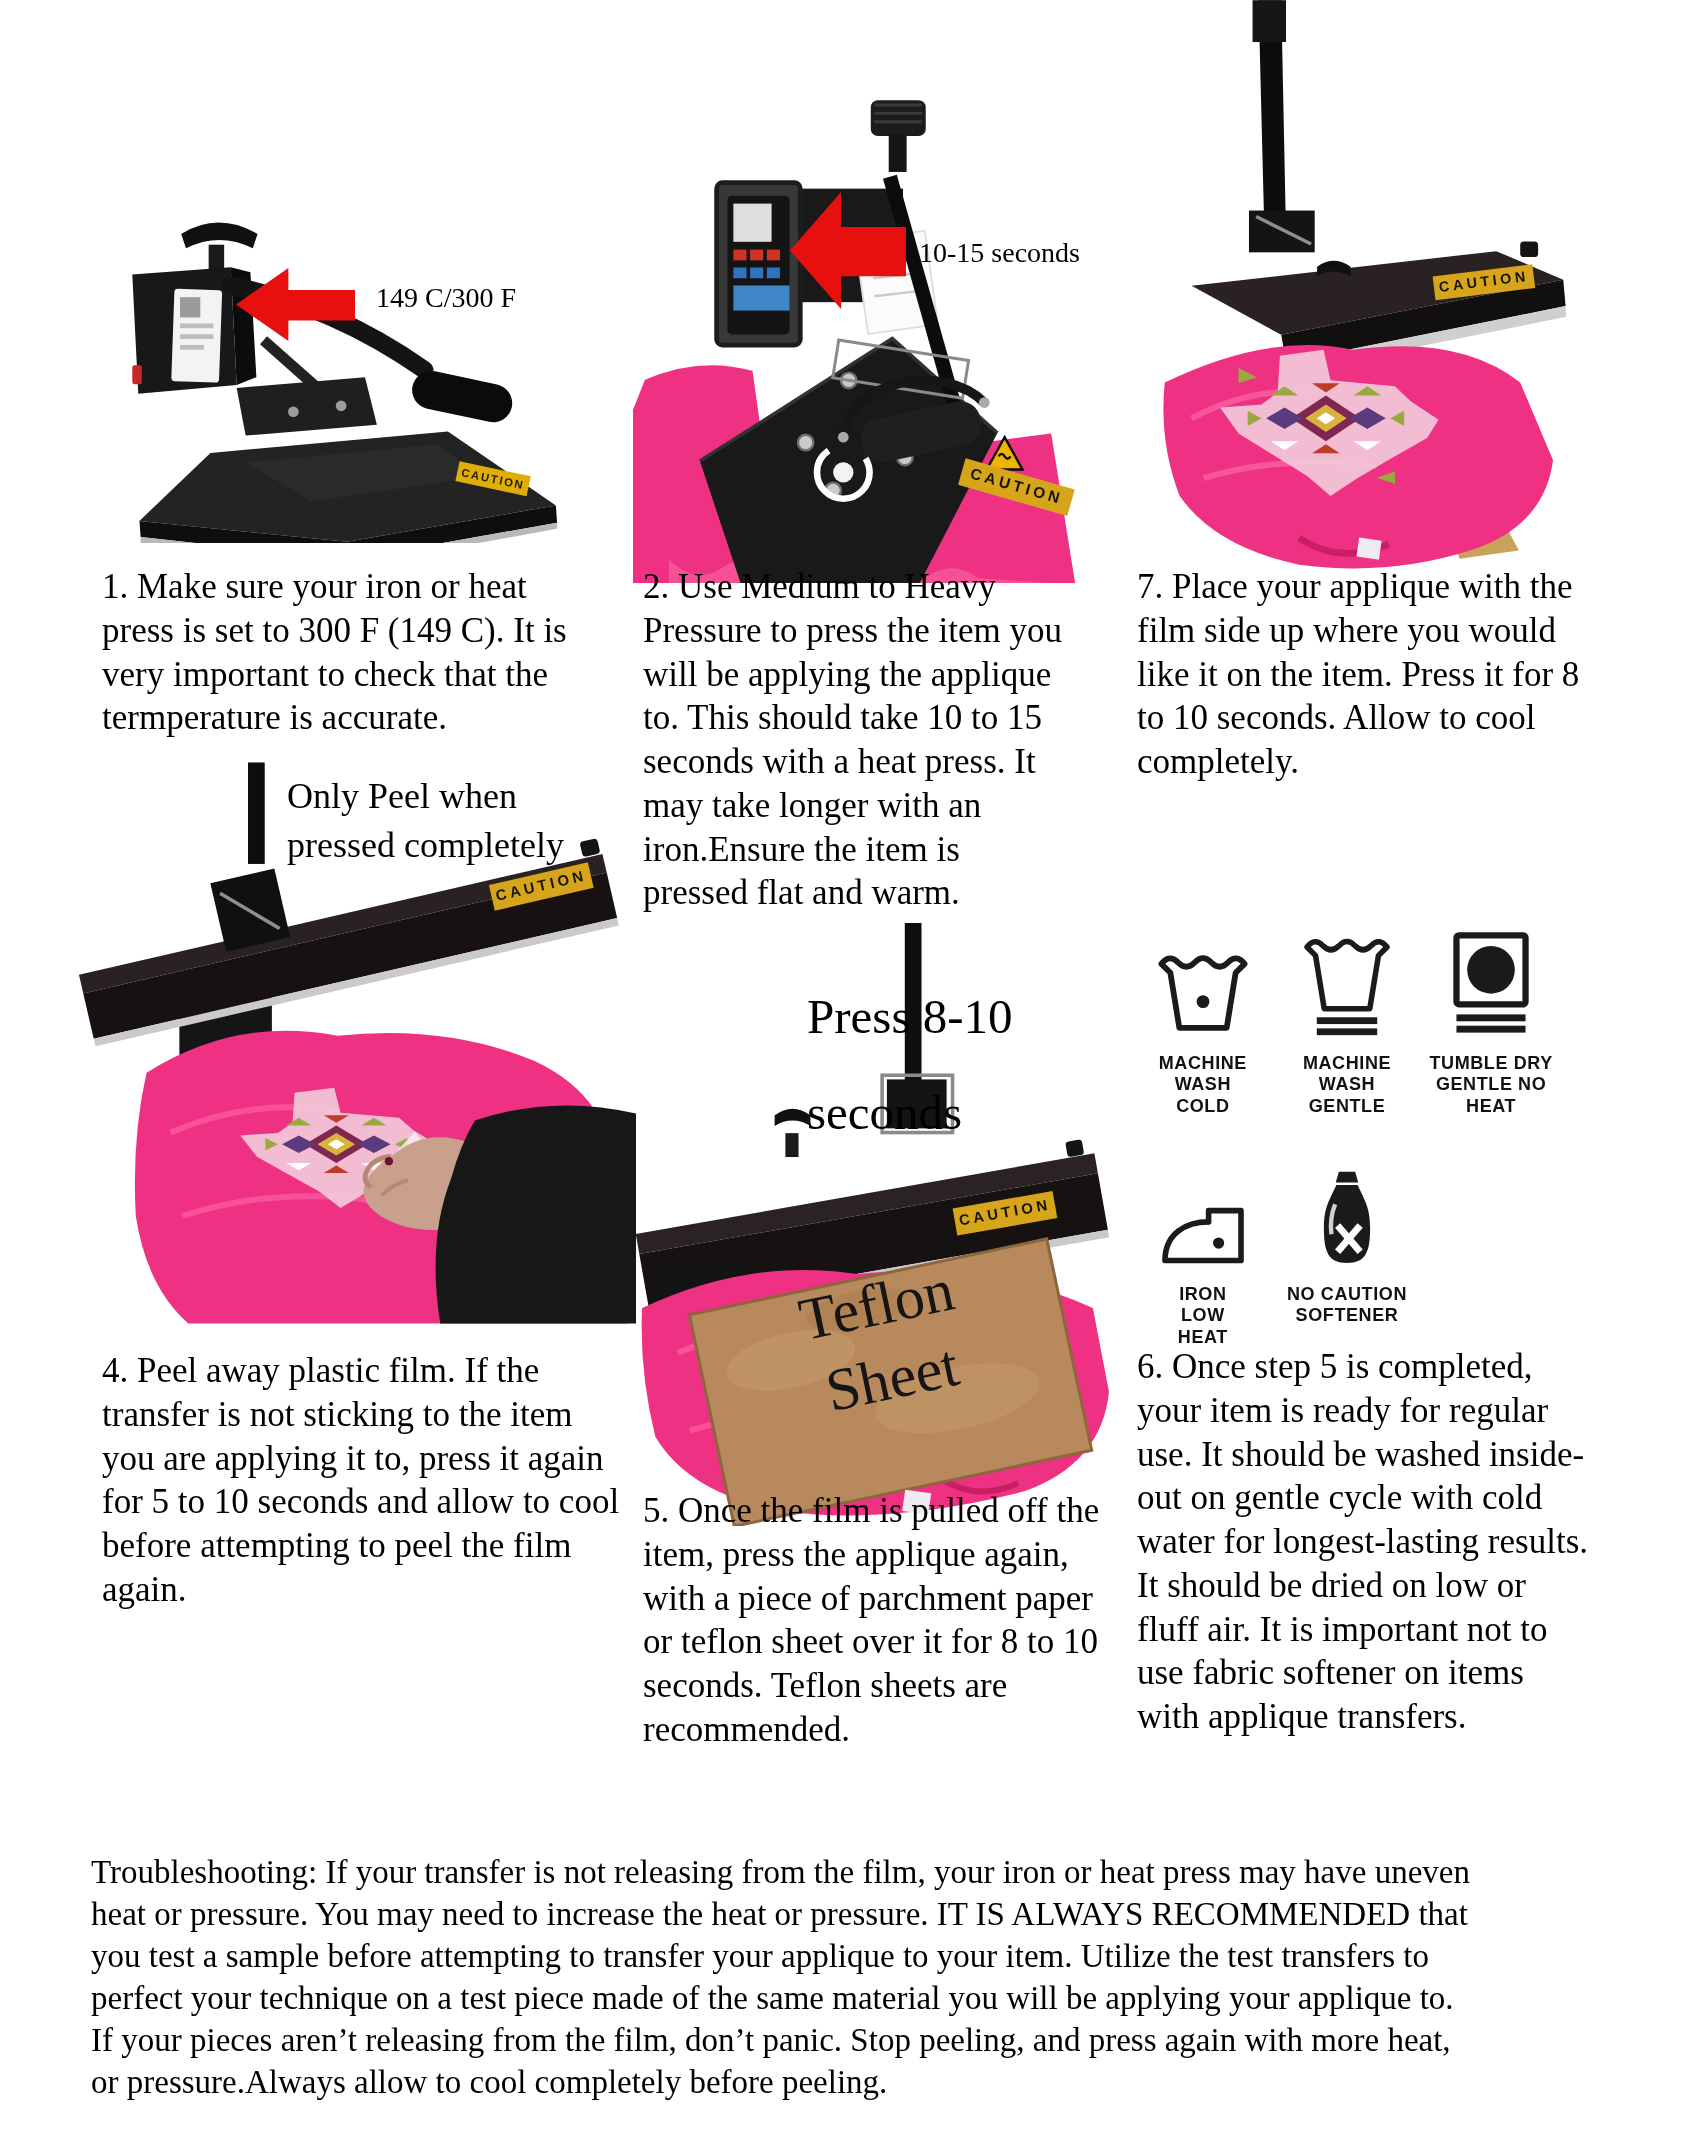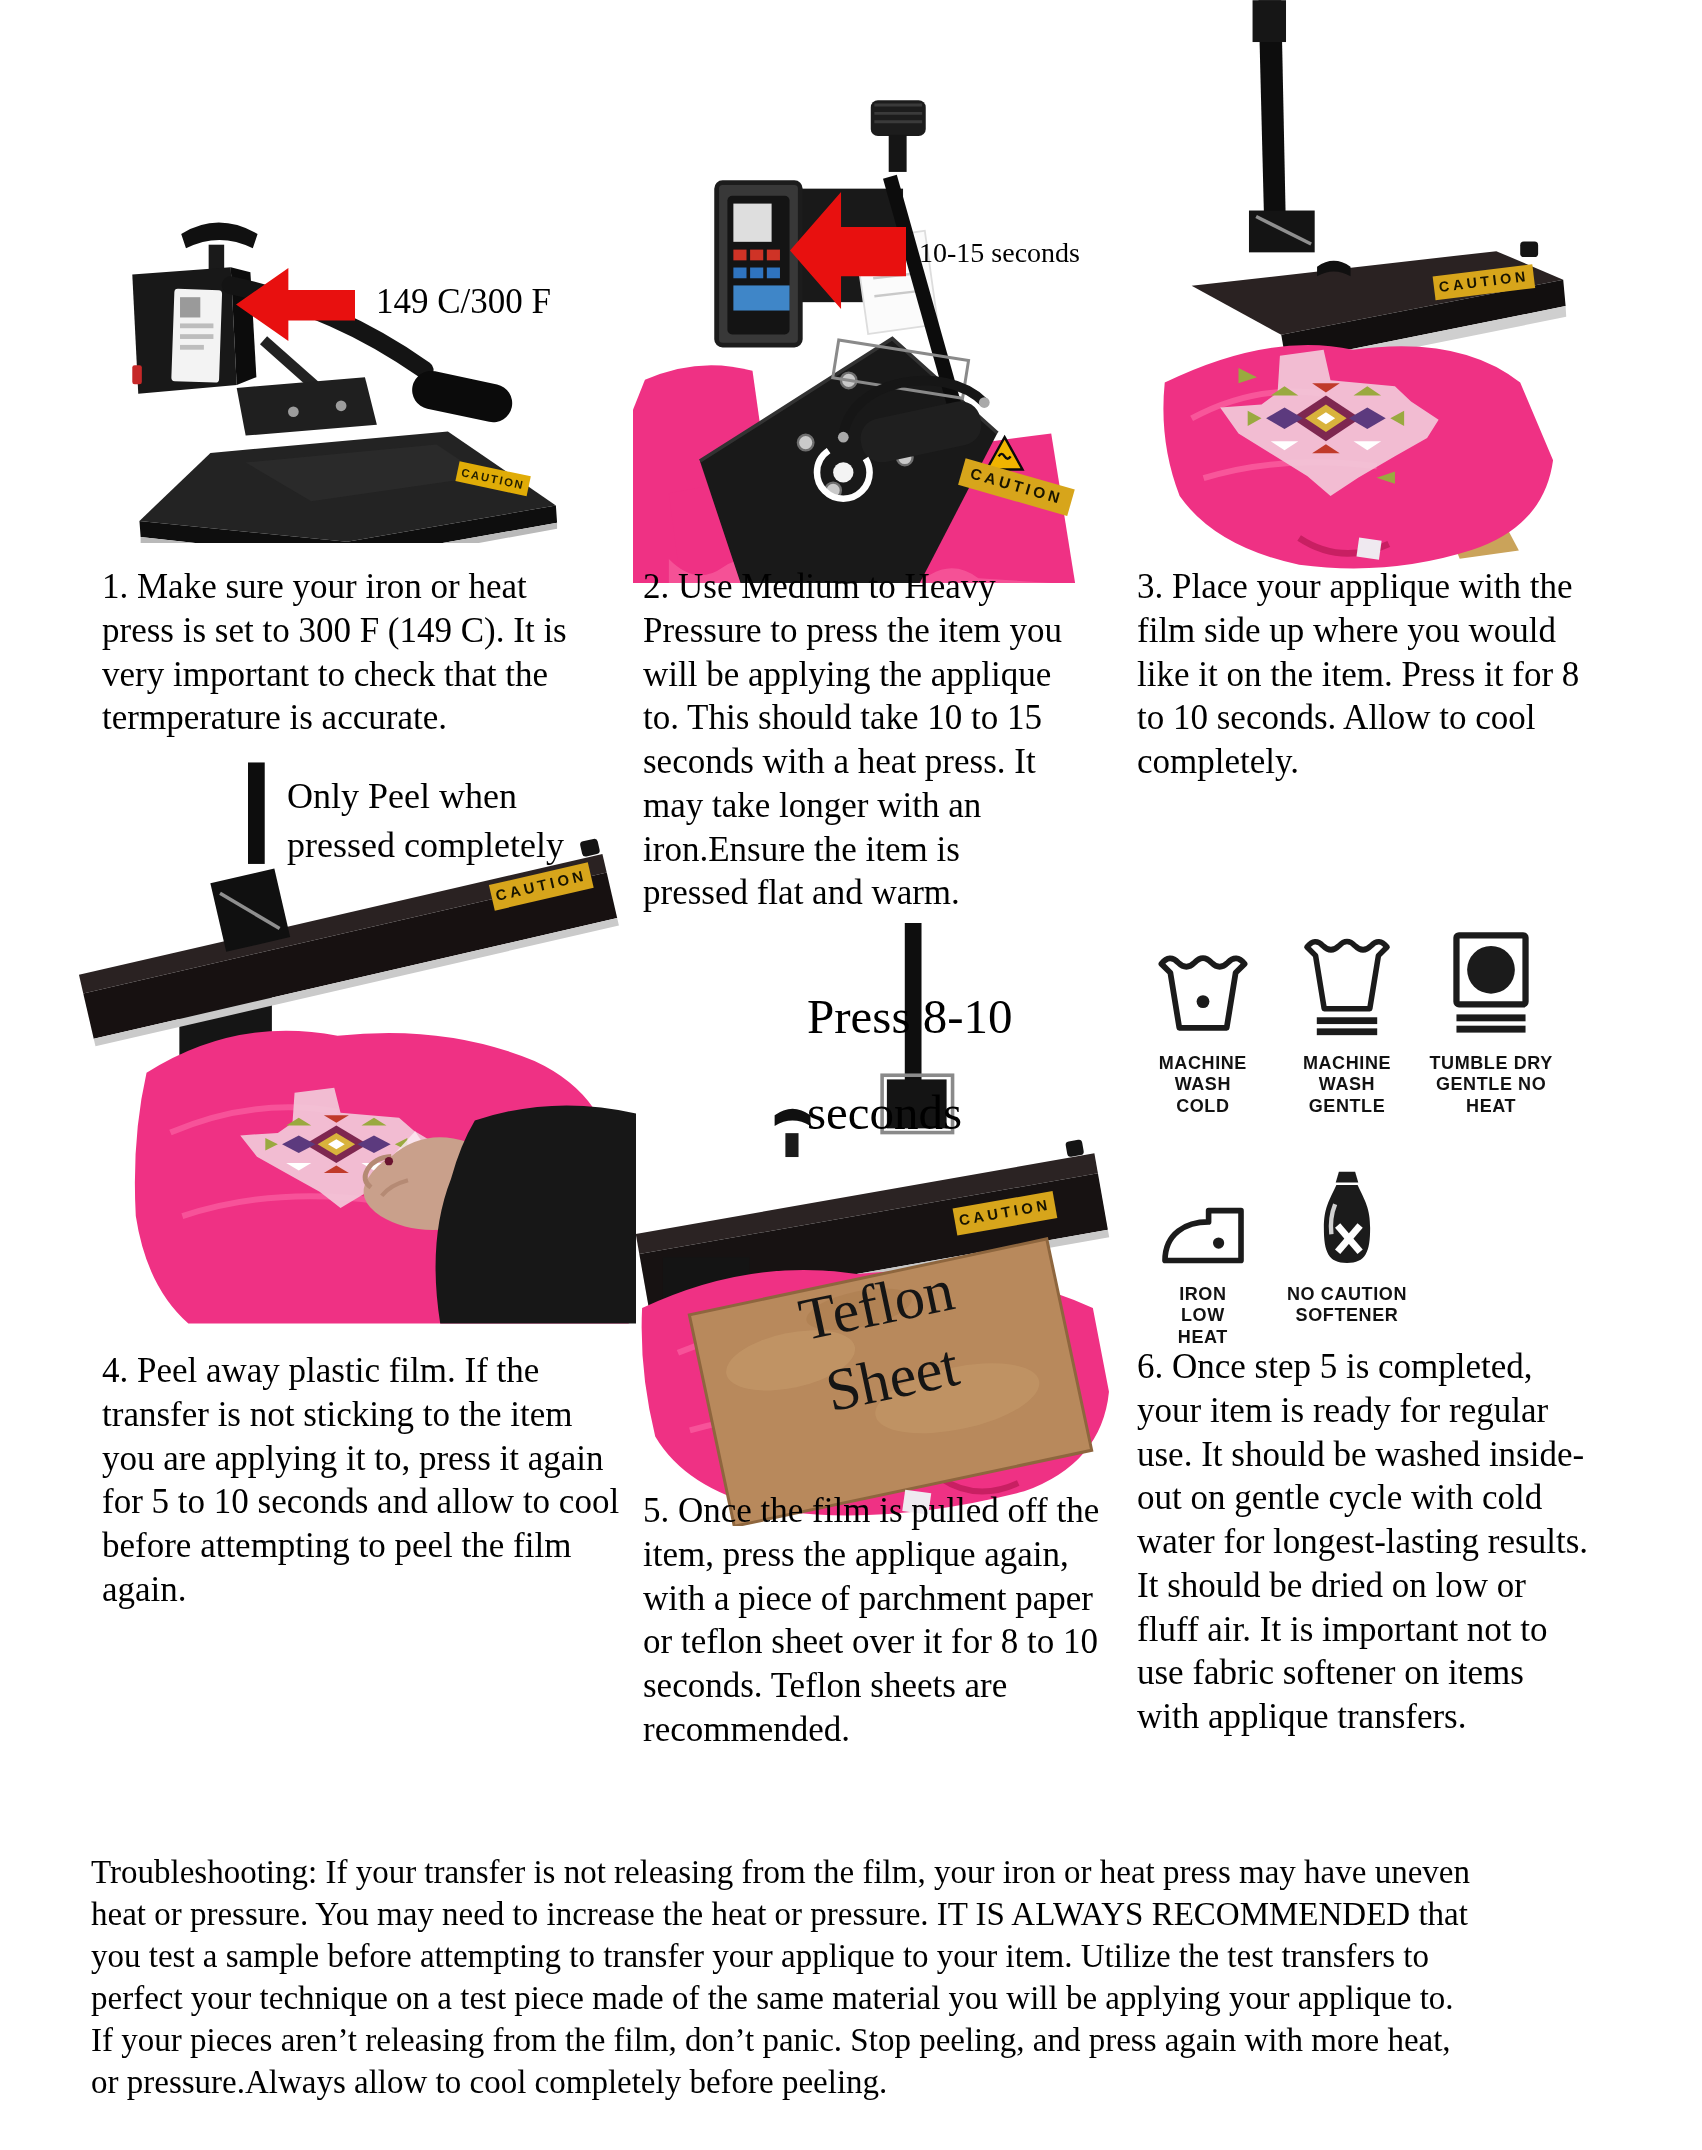--- a/index.html
+++ b/index.html
@@ -3,21 +3,21 @@
 <meta charset="utf-8">
 <style>
   html,body{margin:0;padding:0;}
   body{
     width:1703px;height:2151px;position:relative;background:#ffffff;
     font-family:"Liberation Serif",serif;color:#000;overflow:hidden;
   }
   .abs{position:absolute;}
   .txt{white-space:pre-line;}
   .step{font-size:35px;line-height:1.25;margin-left:9px;}
-  .annot{font-size:35px;line-height:1.2;white-space:nowrap;}
+  .annot{font-size:28px;line-height:1.2;white-space:nowrap;}
   .arrow-left{
     background:#e8100f;
     clip-path:polygon(0 50%,44% 0,44% 30%,100% 30%,100% 72%,44% 72%,44% 100%);
     filter:drop-shadow(3.6px 5.4px 3px rgba(0,0,0,0.30));
   }
   .care-grid{
     position:absolute;left:1132px;top:923px;width:430px;
     display:grid;grid-template-columns:repeat(3,1fr);row-gap:37px;column-gap:2.4px;
   }
   .care-cell{display:flex;flex-direction:column;align-items:center;}
@@ -174,21 +174,21 @@
       <polygon points="24,60 30,66 36,60" fill="#ffffff"></polygon>
       <polygon points="60,60 66,66 72,60" fill="#ffffff"></polygon>
       <polygon points="10,12 18,18 10,22" fill="#9aa93f"></polygon>
       <polygon points="78,80 70,84 78,88" fill="#9aa93f"></polygon>
     </g>
   </svg>
 </figure>
 
 <div class="abs step txt" style="left:93px;top:565px;width:472px;">1. Make sure your iron or heat press is set to 300 F (149 C). It is very important to check that the termperature is accurate.</div>
 <div class="abs step txt" style="left:634px;top:565px;width:430px;">2. Use Medium to Heavy Pressure to press the item you will be applying the applique to. This should take 10 to 15 seconds with a heat press. It may take longer with an iron.Ensure the item is pressed flat and warm.</div>
-<div class="abs step txt" style="left:1128px;top:565px;width:445px;">3. Place your applique with the film side up where you would like it on the item. Press it for 8 to 10 seconds. Allow to cool completely.</div>
+<div class="abs step txt" style="left:1128px;top:565px;width:445px;">7. Place your applique with the film side up where you would like it on the item. Press it for 8 to 10 seconds. Allow to cool completely.</div>
 
 <figure class="abs" style="left:57px;top:762px;width:579px;height:565px;">
   <svg width="579" height="565" viewBox="0 0 970 945">
     <rect x="320" y="0" width="28" height="170" fill="#0d0d0d"></rect>
     <rect x="205" y="360" width="155" height="130" fill="#151515"></rect>
     <g transform="rotate(-13 500 295)">
       <rect x="35" y="250" width="900" height="32" fill="#2a2222"></rect>
       <rect x="35" y="282" width="900" height="78" fill="#171111"></rect>
       <rect x="35" y="360" width="900" height="13" fill="#cacaca"></rect>
       <rect x="284" y="150" width="110" height="118" fill="#101010"></rect>

